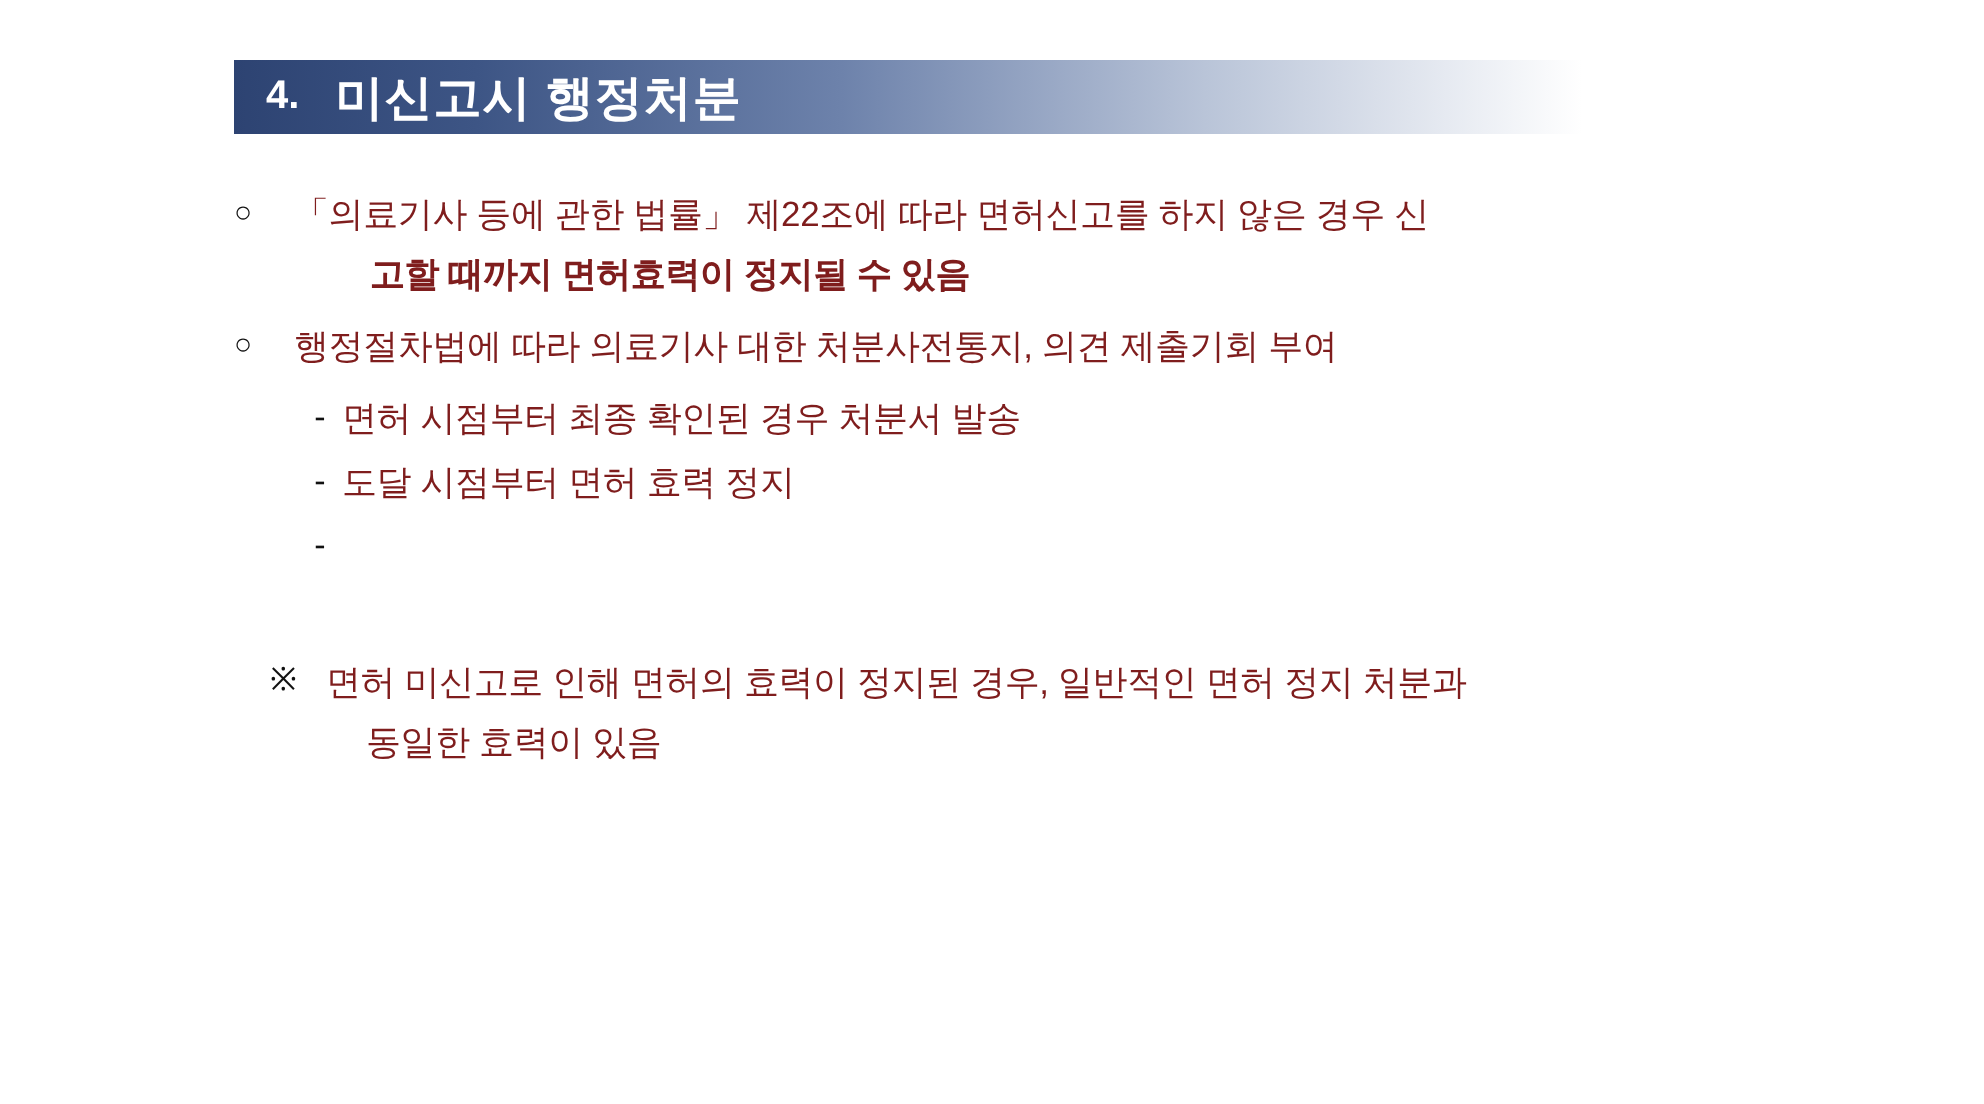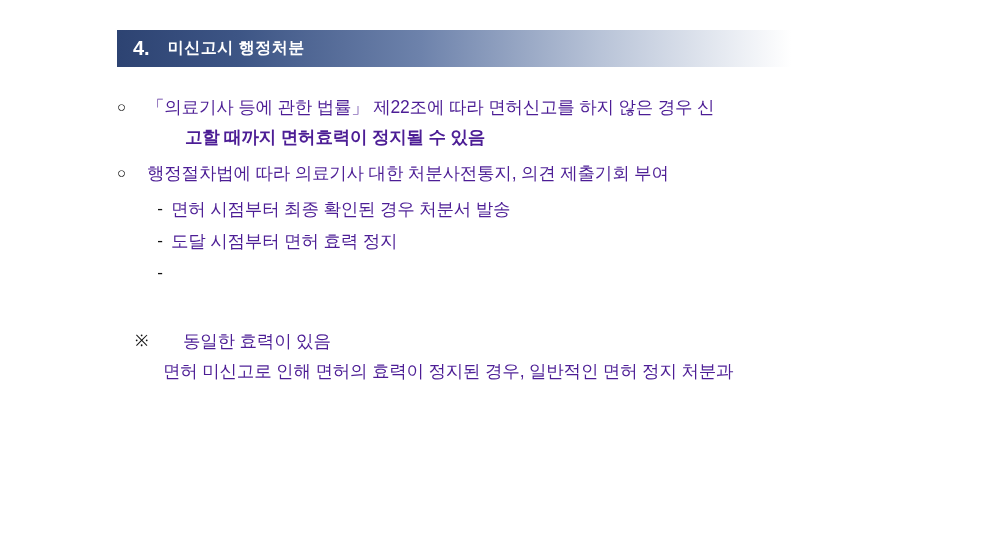--- a/index.html
+++ b/index.html
@@ -34,21 +34,21 @@
   }
   .title-num {
     color: #ffffff;
     font-size: 20px;
     font-weight: bold;
     margin-left: 16px;
     letter-spacing: 0px;
   }
   .title-text {
     color: #ffffff;
-    font-size: 16px;
+    font-size: 24px;
     font-weight: bold;
     margin-left: 18px;
     letter-spacing: 0.5px;
   }
 
   
   .content {
     position: absolute;
     left: 117px;
     top: 92px;
@@ -77,21 +77,21 @@
     text-align: center;
   }
   .marker.star {
     font-size: 16px;
     width: 28px;
   }
   .btext {
     flex: 1 1 auto;
     font-size: 17.5px;
     line-height: 30px;
-    color: #4c1d95;
+    color: #7f1d1d;
     letter-spacing: -0.2px;
   }
   .btext .l2 {
     display: block;
     padding-left: 38px;
     font-weight: bold;
   }
   .btext .l2b {
     display: block;
     padding-left: 0px;
@@ -155,19 +155,19 @@
 
     <div class="bullet-block level2 dash-row">
       <span class="marker dash">-</span>
       <span class="btext">
       </span>
     </div>
 
     <div class="note-block">
       <span class="marker star">※</span>
       <span class="btext">
+        <span class="l2b" style="padding-left:0">면허 미신고로 인해 면허의 효력이 정지된 경우, 일반적인 면허 정지 처분과</span>
         <span class="l2b">동일한 효력이 있음</span>
-        <span class="l2b" style="padding-left:0">면허 미신고로 인해 면허의 효력이 정지된 경우, 일반적인 면허 정지 처분과</span>
       </span>
     </div>
 
   </div>
 </div>
 
 </body></html>

